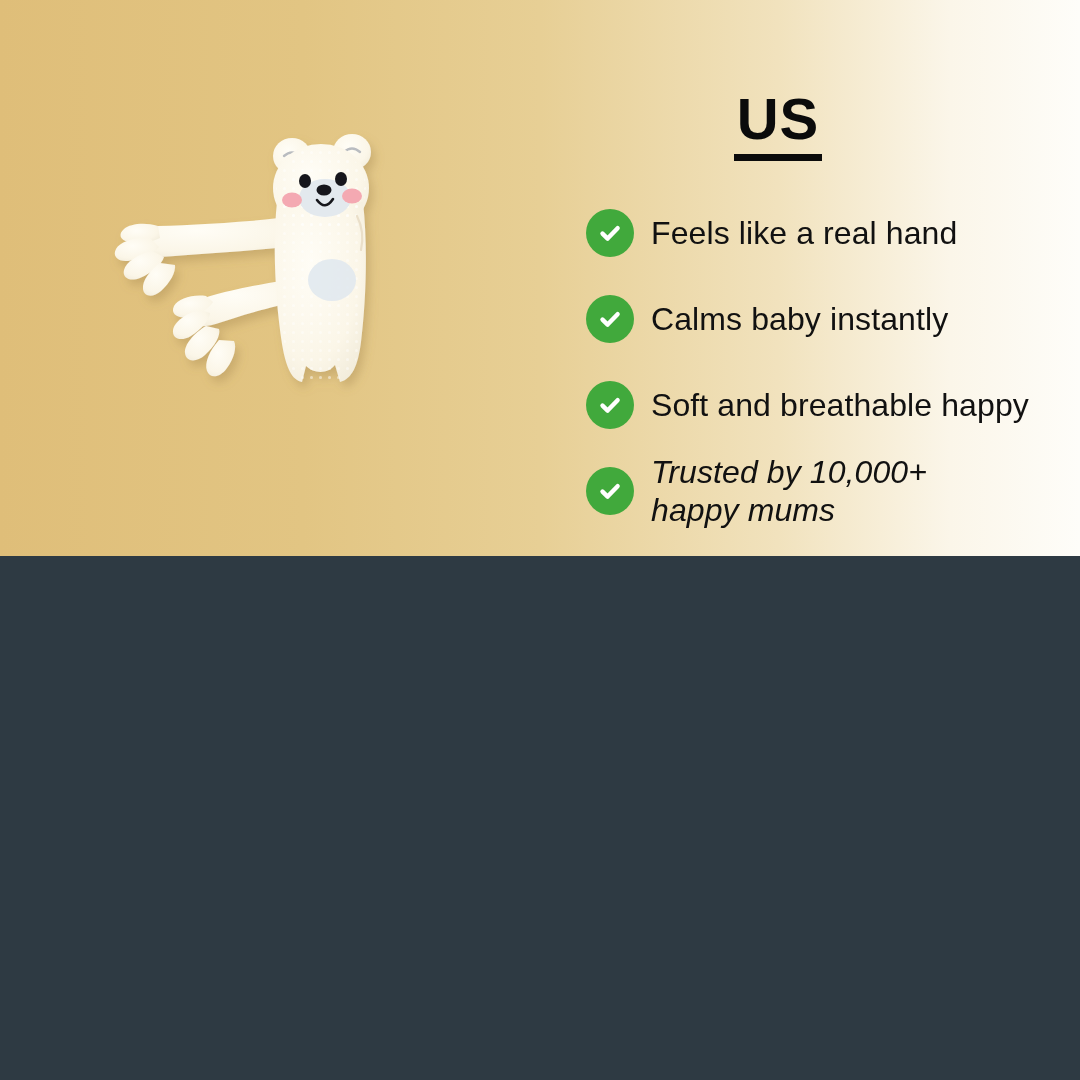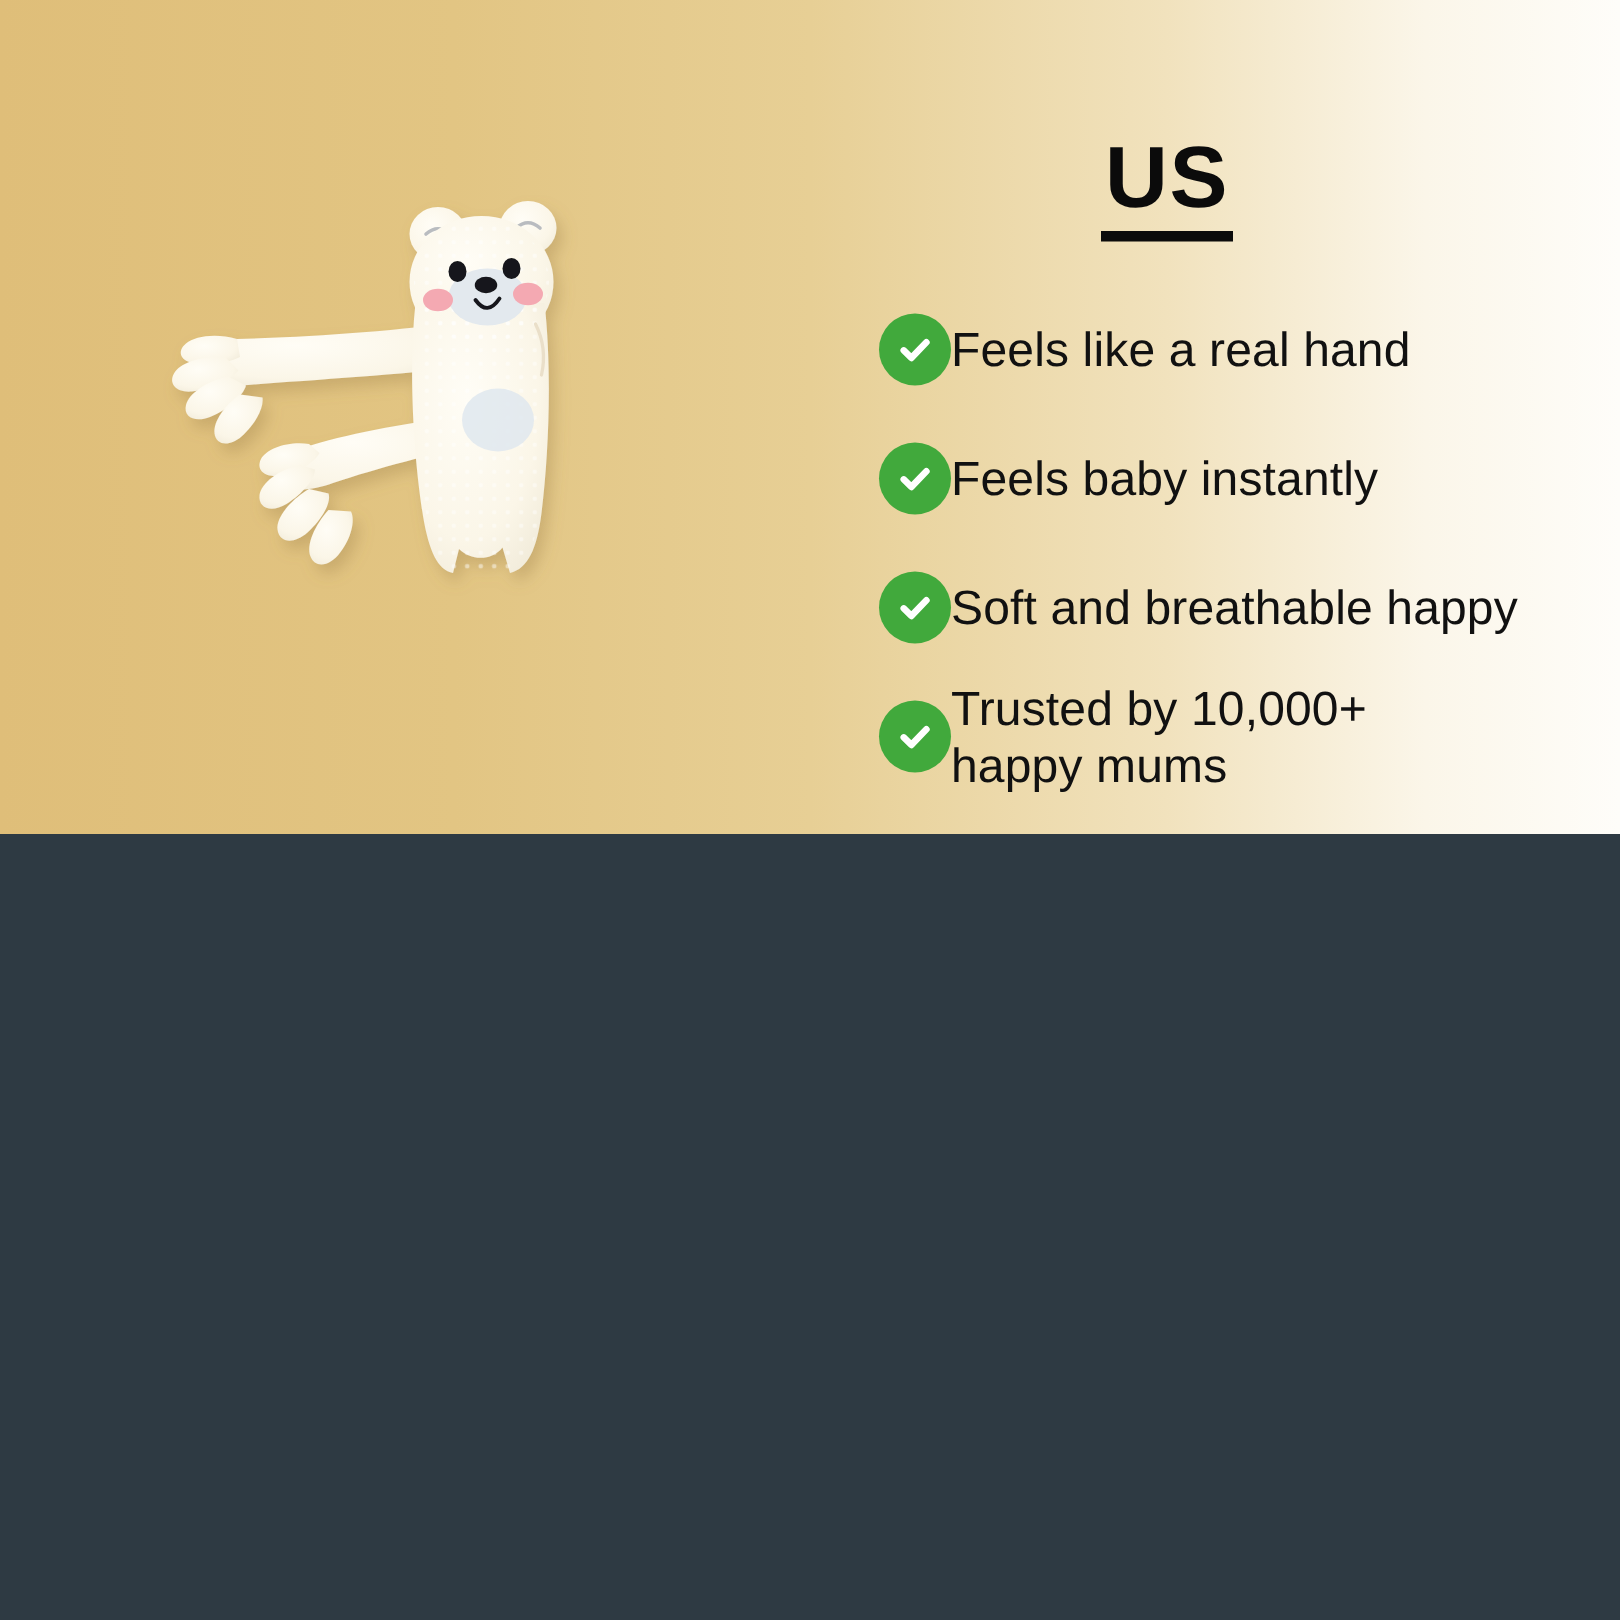--- a/index.html
+++ b/index.html
@@ -69,20 +69,21 @@
   .list-us {
     position: absolute;
     left: 586px;
     top: 190px;
     width: 470px;
   }
 
   .row {
     display: flex;
     align-items: center;
+    gap: 17px;
   }
   .list-us .row { min-height: 86px; }
 
   .badge {
     flex: 0 0 auto;
     border-radius: 50%;
     display: flex;
     align-items: center;
     justify-content: center;
   }
@@ -203,39 +204,39 @@
         </span>
         <span class="row-text">Feels like a real hand</span>
       </div>
 
       <div class="row">
         <span class="badge badge-check">
           <svg width="30" height="30" viewBox="0 0 30 30">
             <path d="M7.5 15.6 L12.6 20.6 L22.6 10.2" fill="none" stroke="#ffffff" stroke-width="4.4" stroke-linecap="round" stroke-linejoin="round"></path>
           </svg>
         </span>
-        <span class="row-text">Feels baby instantly</span>
+        <span class="row-text">Calms baby instantly</span>
       </div>
 
       <div class="row">
         <span class="badge badge-check">
           <svg width="30" height="30" viewBox="0 0 30 30">
             <path d="M7.5 15.6 L12.6 20.6 L22.6 10.2" fill="none" stroke="#ffffff" stroke-width="4.4" stroke-linecap="round" stroke-linejoin="round"></path>
           </svg>
         </span>
         <span class="row-text">Soft and breathable happy</span>
       </div>
 
       <div class="row">
         <span class="badge badge-check">
           <svg width="30" height="30" viewBox="0 0 30 30">
             <path d="M7.5 15.6 L12.6 20.6 L22.6 10.2" fill="none" stroke="#ffffff" stroke-width="4.4" stroke-linecap="round" stroke-linejoin="round"></path>
           </svg>
         </span>
-        <span class="row-text" style="white-space: pre-line;">Trusted by 10,000+
+        <span class="row-text" style="white-space: pre-line; font-style: italic;">Trusted by 10,000+
 happy mums</span>
       </div>
     </div>
   </section>
 
   <section class="panel-them">
 
     
     
 

